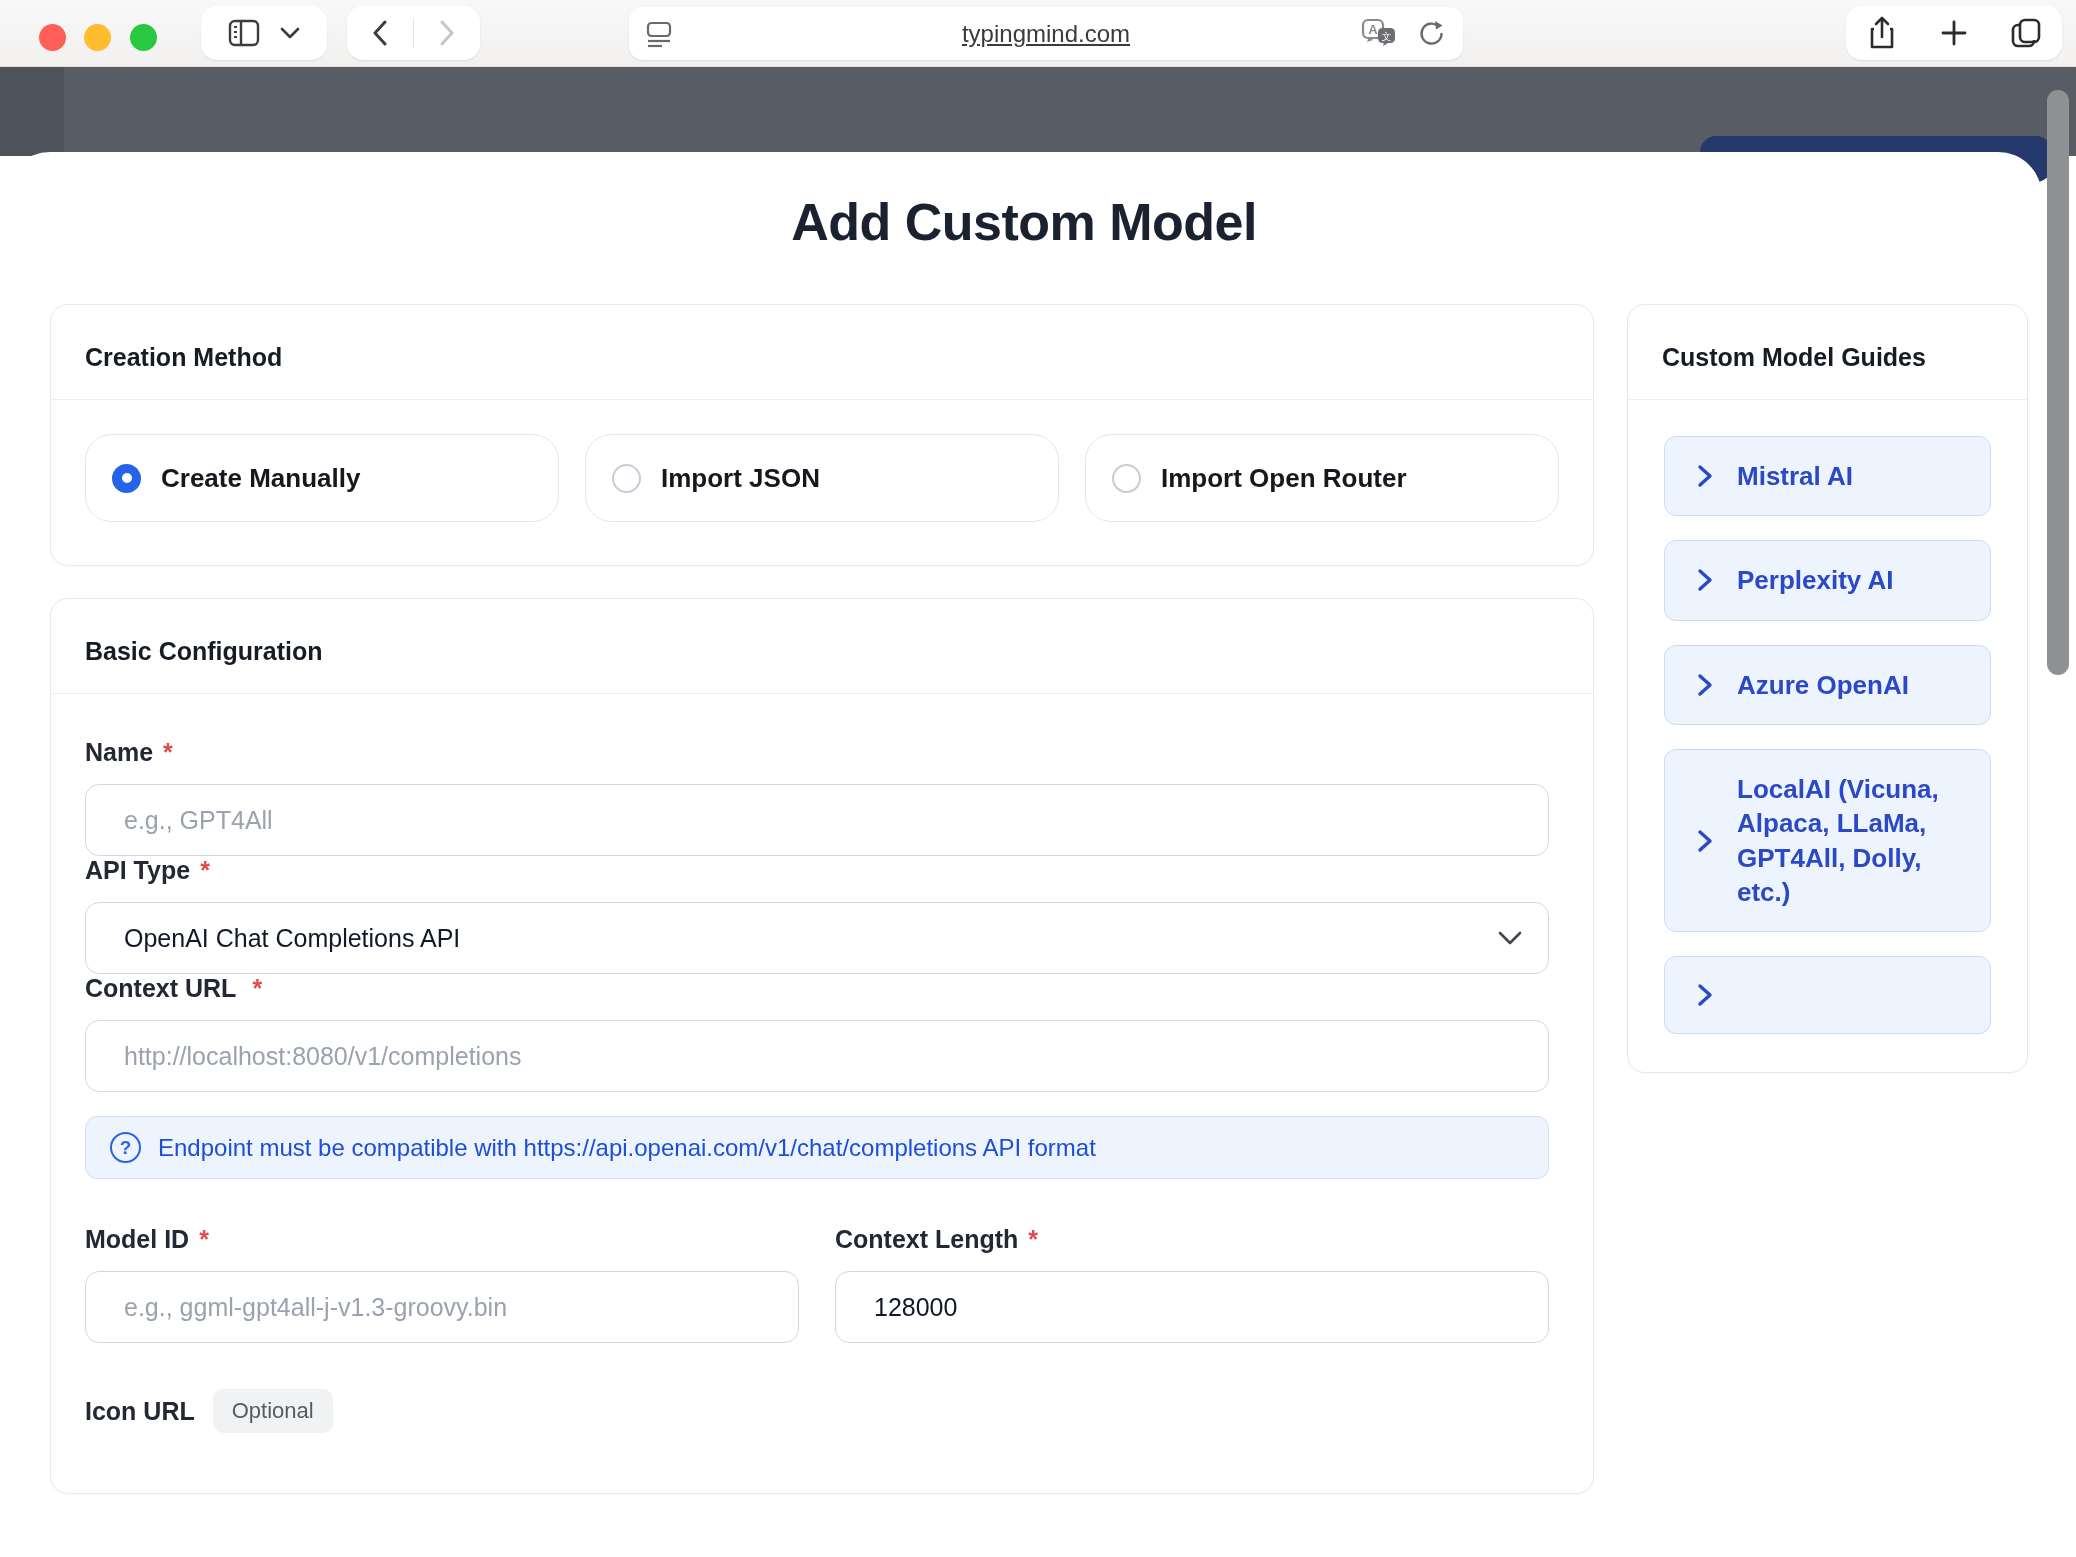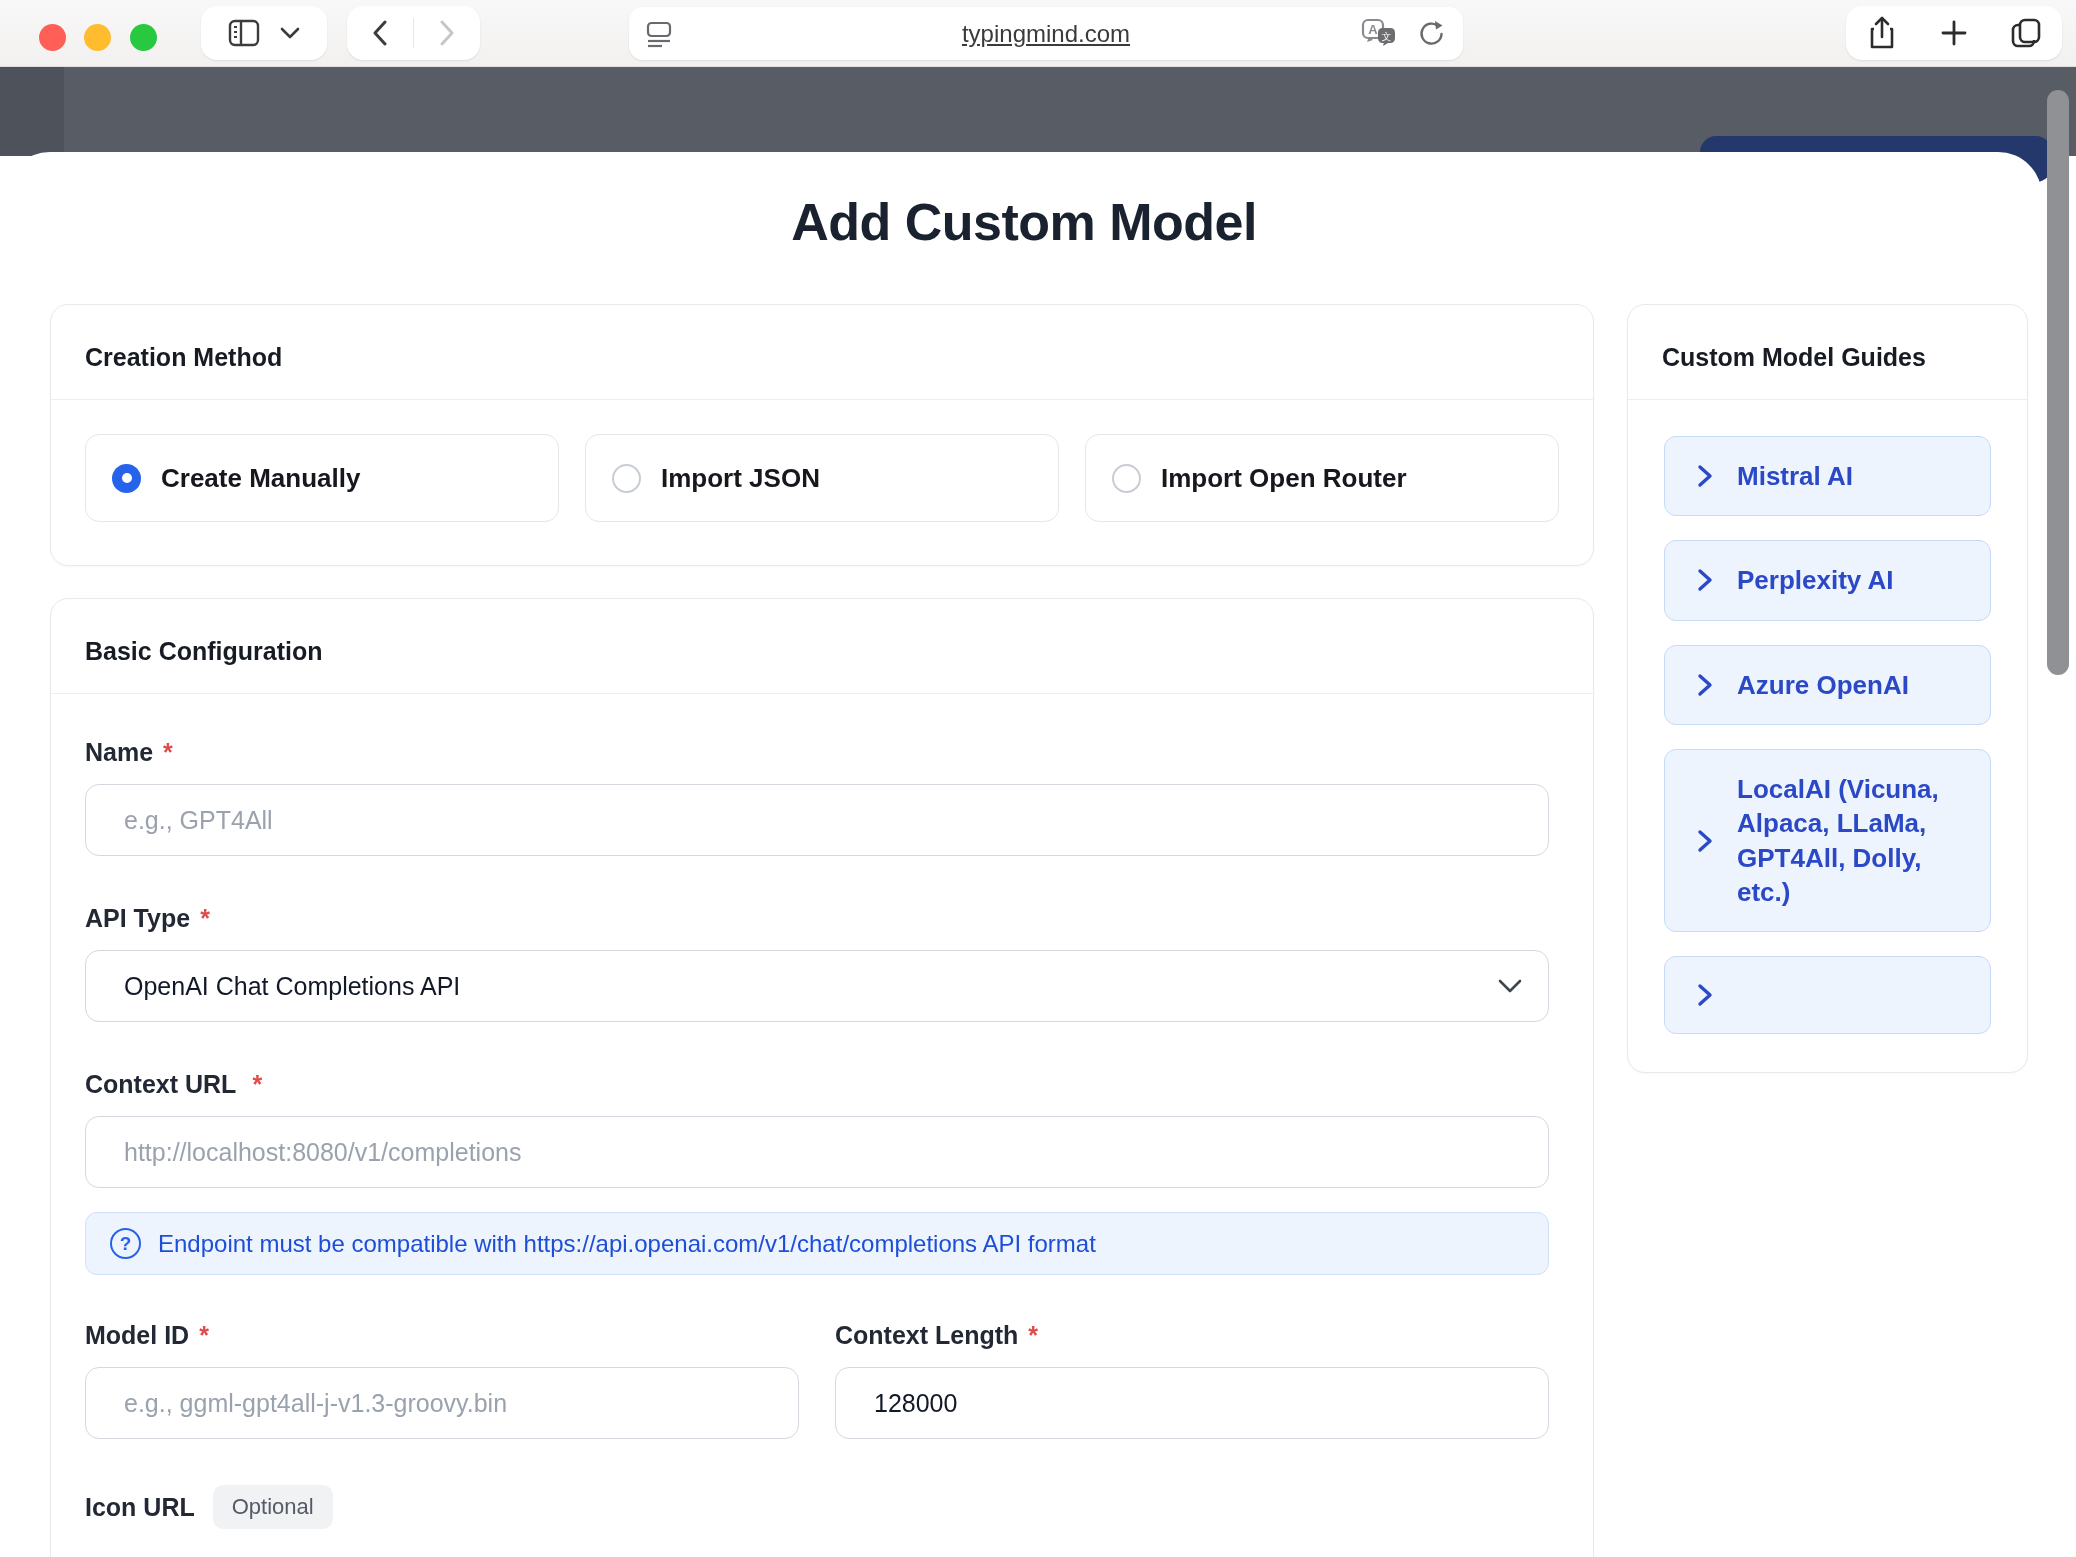--- a/index.html
+++ b/index.html
@@ -36,32 +36,32 @@
   .left-col { flex:1; margin-right:33px; display:flex; flex-direction:column; gap:32px; }
   .right-col { width:401px; flex:0 0 auto; }
 
   .card { background:#fff; border:1.5px solid #e7e9ee; border-radius:18px;
           box-shadow:0 1px 2px rgba(0,0,0,.03); }
   .card-header { padding:38px 34px 27px; font-size:25px; font-weight:700; color:#171c24;
                  border-bottom:1.5px solid #eceef2; }
 
   
   .options { display:flex; gap:26px; padding:34px 34px 43px; }
-  .option { flex:1; height:88px; border:1.5px solid #e3e6eb; border-radius:14px;
+  .option { flex:1; height:88px; border:1.5px solid #e3e6eb; border-radius:26px;
             display:flex; align-items:center; gap:20px; padding:0 26px;
             font-size:26px; font-weight:600; color:#16181d; background:#fff; cursor:pointer; }
   .radio { width:29px; height:29px; border-radius:50%; border:2px solid #c8cdd5; background:#fff;
            position:relative; flex:0 0 auto; }
   .radio.on { border:none; background:#2563eb; }
   .radio.on::after { content:""; position:absolute; left:50%; top:50%; width:10px; height:10px;
                      margin:-5px 0 0 -5px; border-radius:50%; background:#fff; }
 
   
   .fields { padding:44px 44px 60px 34px; }
-  .fgroup { margin-bottom:48px; }
+  .fgroup { }
   .flabel { display:flex; align-items:baseline; gap:10px; font-size:25px; font-weight:700;
             color:#222834; margin-bottom:17px; }
   .req { color:#e14b4b; font-weight:700; }
   .tinput, .selectbox { width:100%; height:72px; border:1.5px solid #d4d8de; border-radius:14px;
             background:#fff; padding:0 38px; font-size:25px; color:#111827;
             font-family:"Liberation Sans", sans-serif; outline:none; }
   .tinput::placeholder { color:#9aa2ad; }
   .selectbox { display:flex; align-items:center; position:relative; cursor:pointer; }
   .selectbox .chev { position:absolute; right:26px; top:50%; margin-top:-7px; }
   .banner { margin-top:24px; border:1.5px solid #cfe0f8; background:#edf4fe; border-radius:12px;

